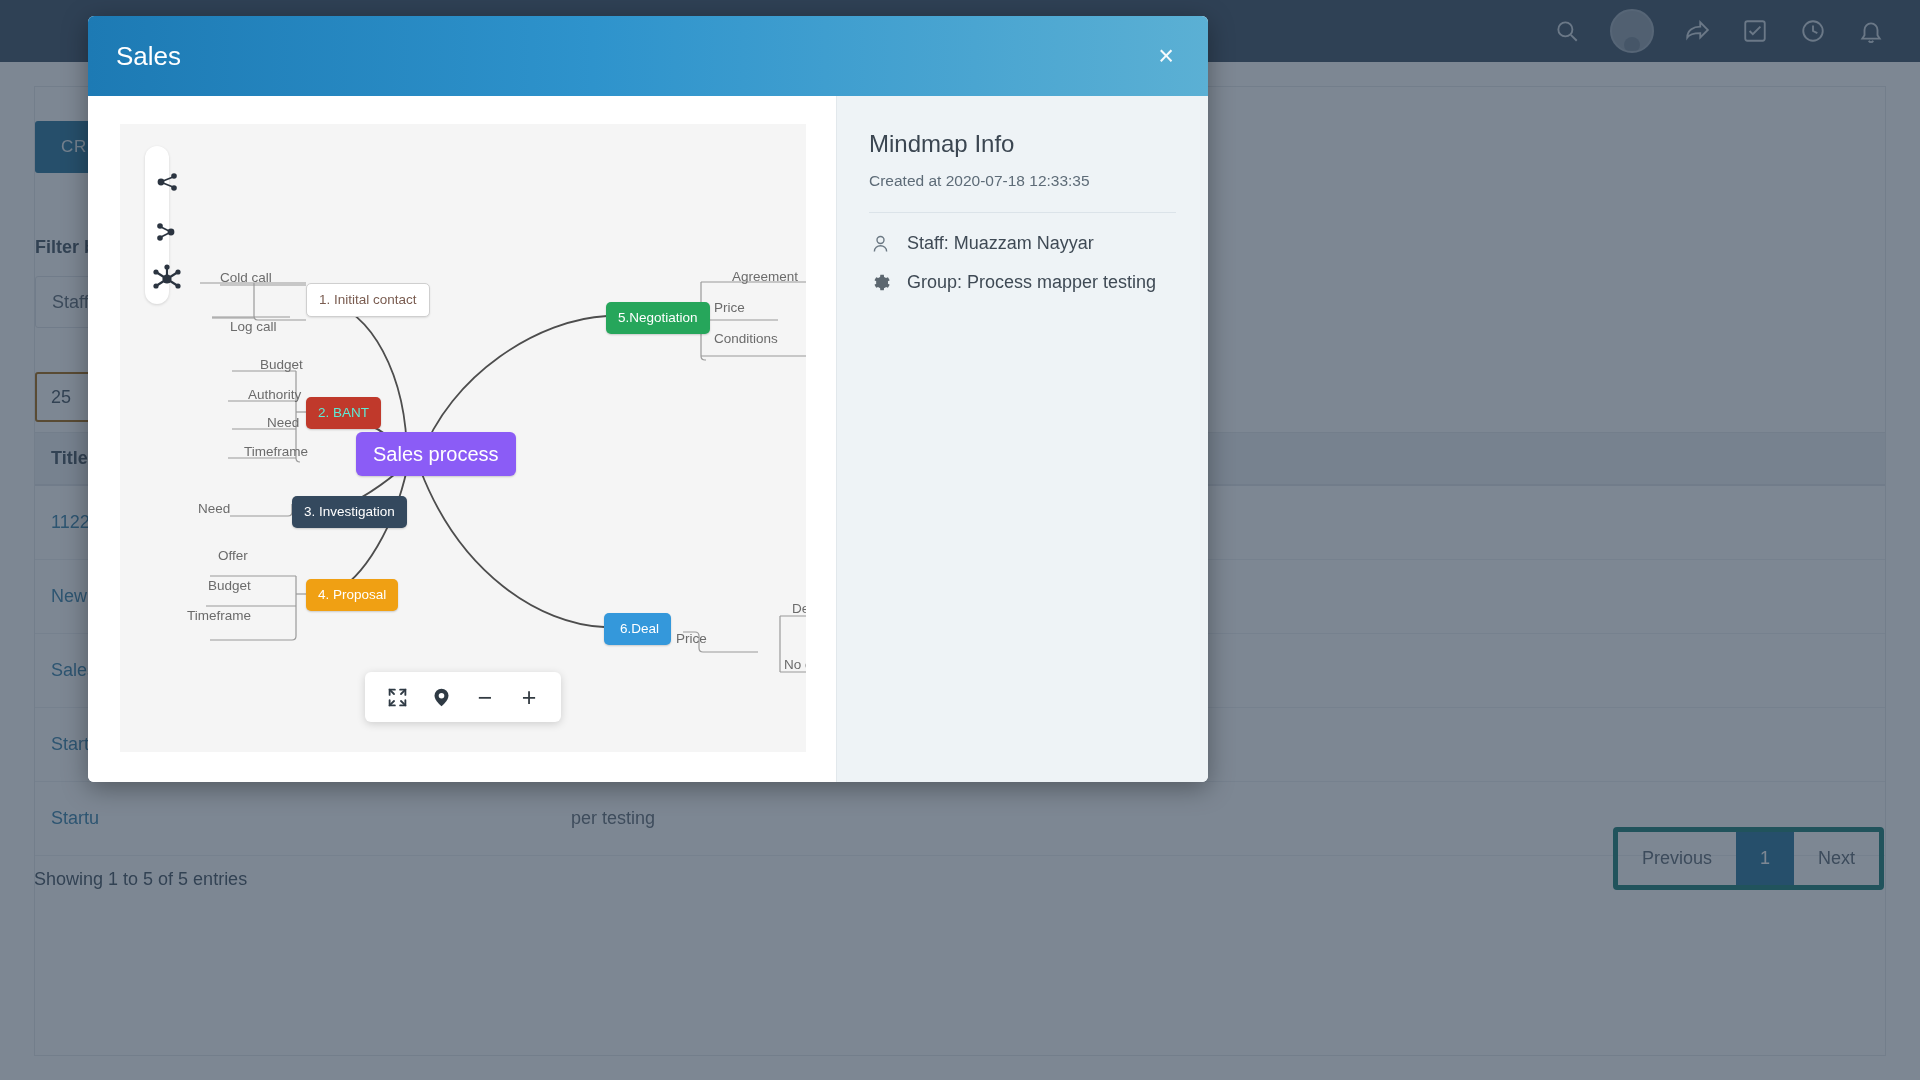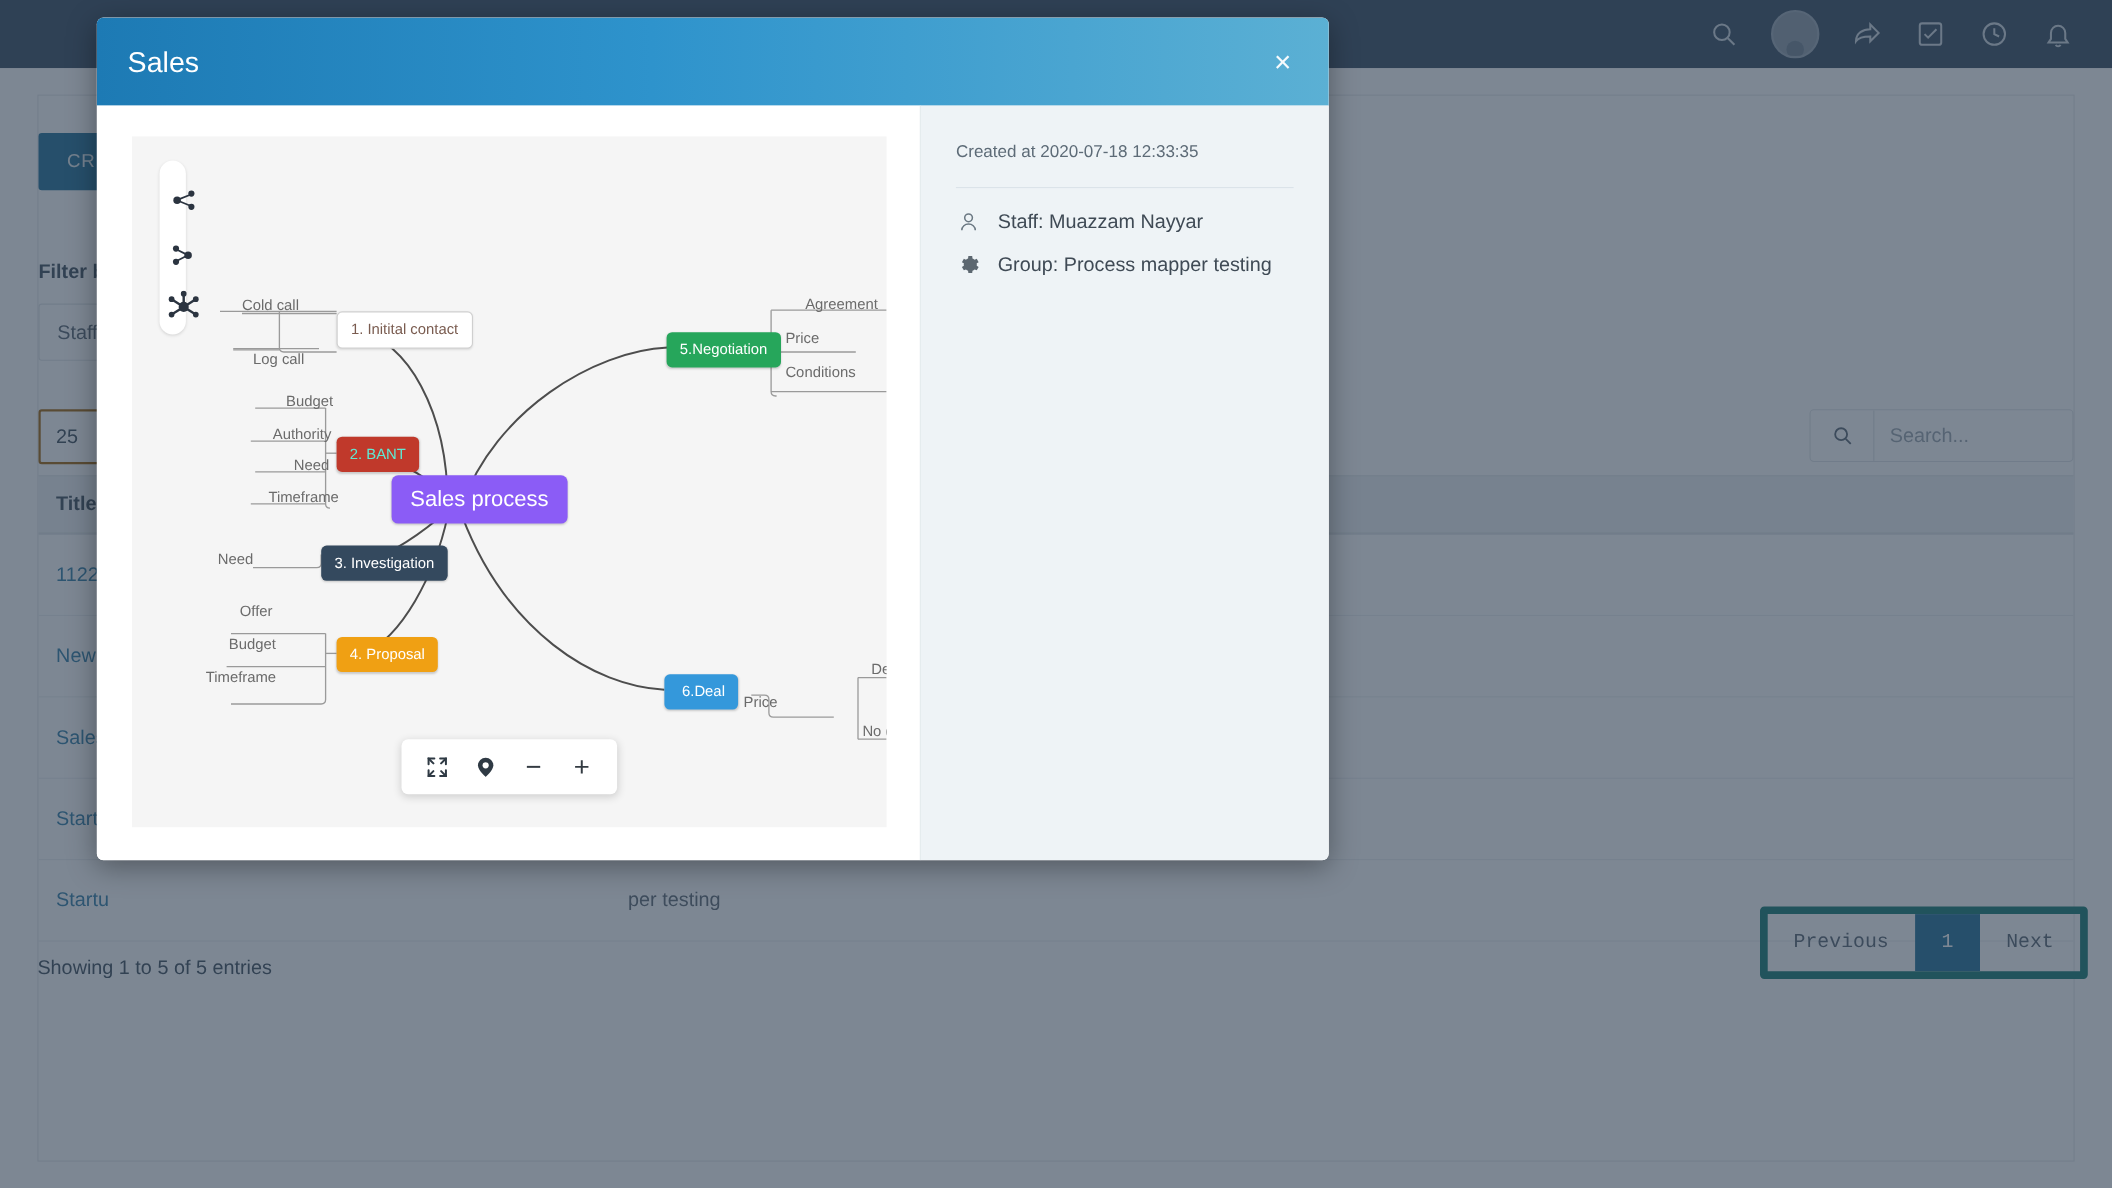--- a/index.html
+++ b/index.html
@@ -81,22 +81,22 @@
   #bg-table .td { font-size: 18px; color: #2e7ba6; padding: 0 16px; }
   #bg-table .td.grey { color: #5a6570; }
   .col-title { width: 520px; }
   .col-group { width: 520px; }
 
   #bg-footer-info {
     position: absolute; bottom: 190px; left: 34px;
     font-size: 18px; color: #3b4a58;
   }
   #bg-pagination {
-    position: absolute; bottom: 190px; right: 22px;
-    display: flex; border: 7px solid #0f766e; border-radius: 4px; overflow: hidden; font-family: Liberation Mono, monospace;
+    position: absolute; bottom: 190px; right: 36px;
+    display: flex; border: 5px solid #0f766e; border-radius: 4px; overflow: hidden;
   }
   #bg-pagination div { padding: 16px 24px; font-size: 18px; color: #56626e; }
   #bg-pagination .active { background: #1b6d96; color: #ffffff; }
 
   
   #backdrop {
     position: absolute; inset: 0;
     background: rgba(45, 62, 80, 0.62);
   }
 
@@ -243,29 +243,20 @@
     <div id="bg-card">
       <button id="btn-create">CREATE</button>
 
       <div id="filter-section">
         <div id="filter-label">Filter by</div>
         <div id="filter-staff">Staff</div>
       </div>
 
       <div id="len-select">25</div>
 
-      <div id="bg-search">
-        <div class="sicon">
-          <svg viewBox="0 0 24 24">
-              <circle cx="10.5" cy="10.5" r="6.5"></circle>
-              <line x1="15.5" y1="15.5" x2="21" y2="21"></line>
-            </svg>
-        </div>
-        <div class="sinput">Search...</div>
-      </div>
 
       <div id="bg-table">
         <div class="thead">
           <div class="th col-title">Title</div>
           <div class="th col-group">Group</div>
         </div>
         <div class="trow">
           <div class="td col-title">1122</div>
           <div class="td grey col-group"></div>
         </div>
@@ -466,20 +457,21 @@
             </button>
           <button class="tbtn">
               <span class="glyph">+</span>
             </button>
         </div>
 
       </div>
     </div>
 
     <div id="info-pane">
+      <h2 id="info-title">Mindmap Info</h2>
       <div id="info-created">Created at 2020-07-18 12:33:35</div>
       <div id="info-divider"></div>
 
       <div class="info-row">
         <span class="ic">
           <svg viewBox="0 0 24 24" fill="none" stroke="#6b7883" stroke-width="1.6">
             <circle cx="12" cy="8" r="4"></circle>
               <path d="M5 21c0-4 3.3-6.5 7-6.5s7 2.5 7 6.5"></path>
           </svg>
         </span>

